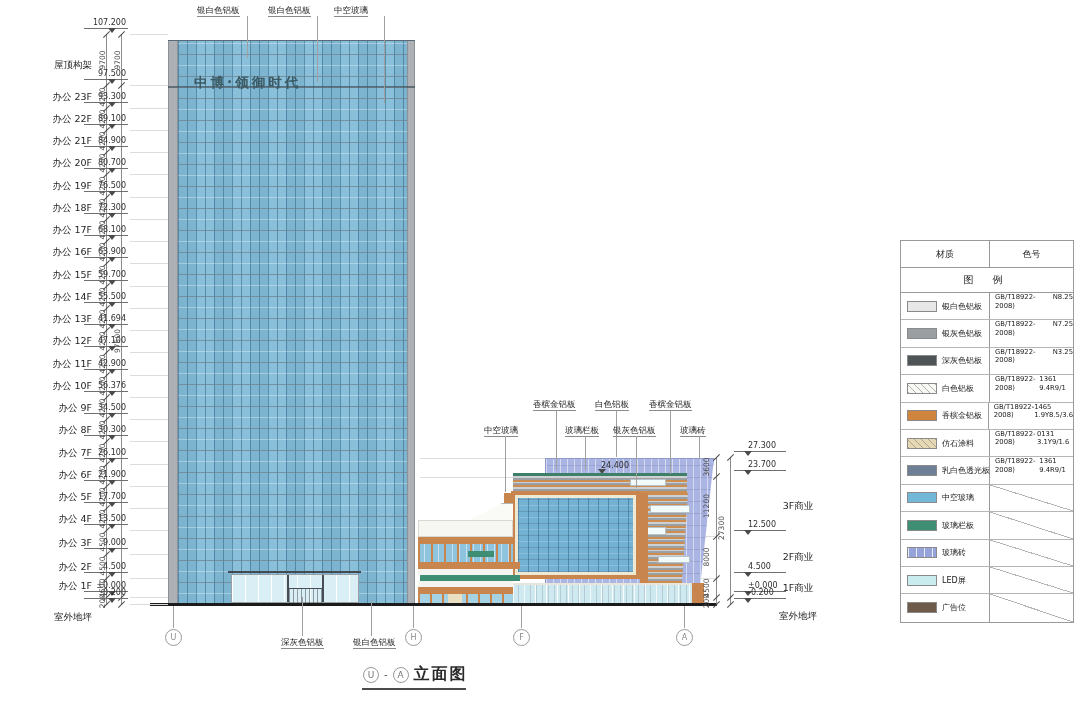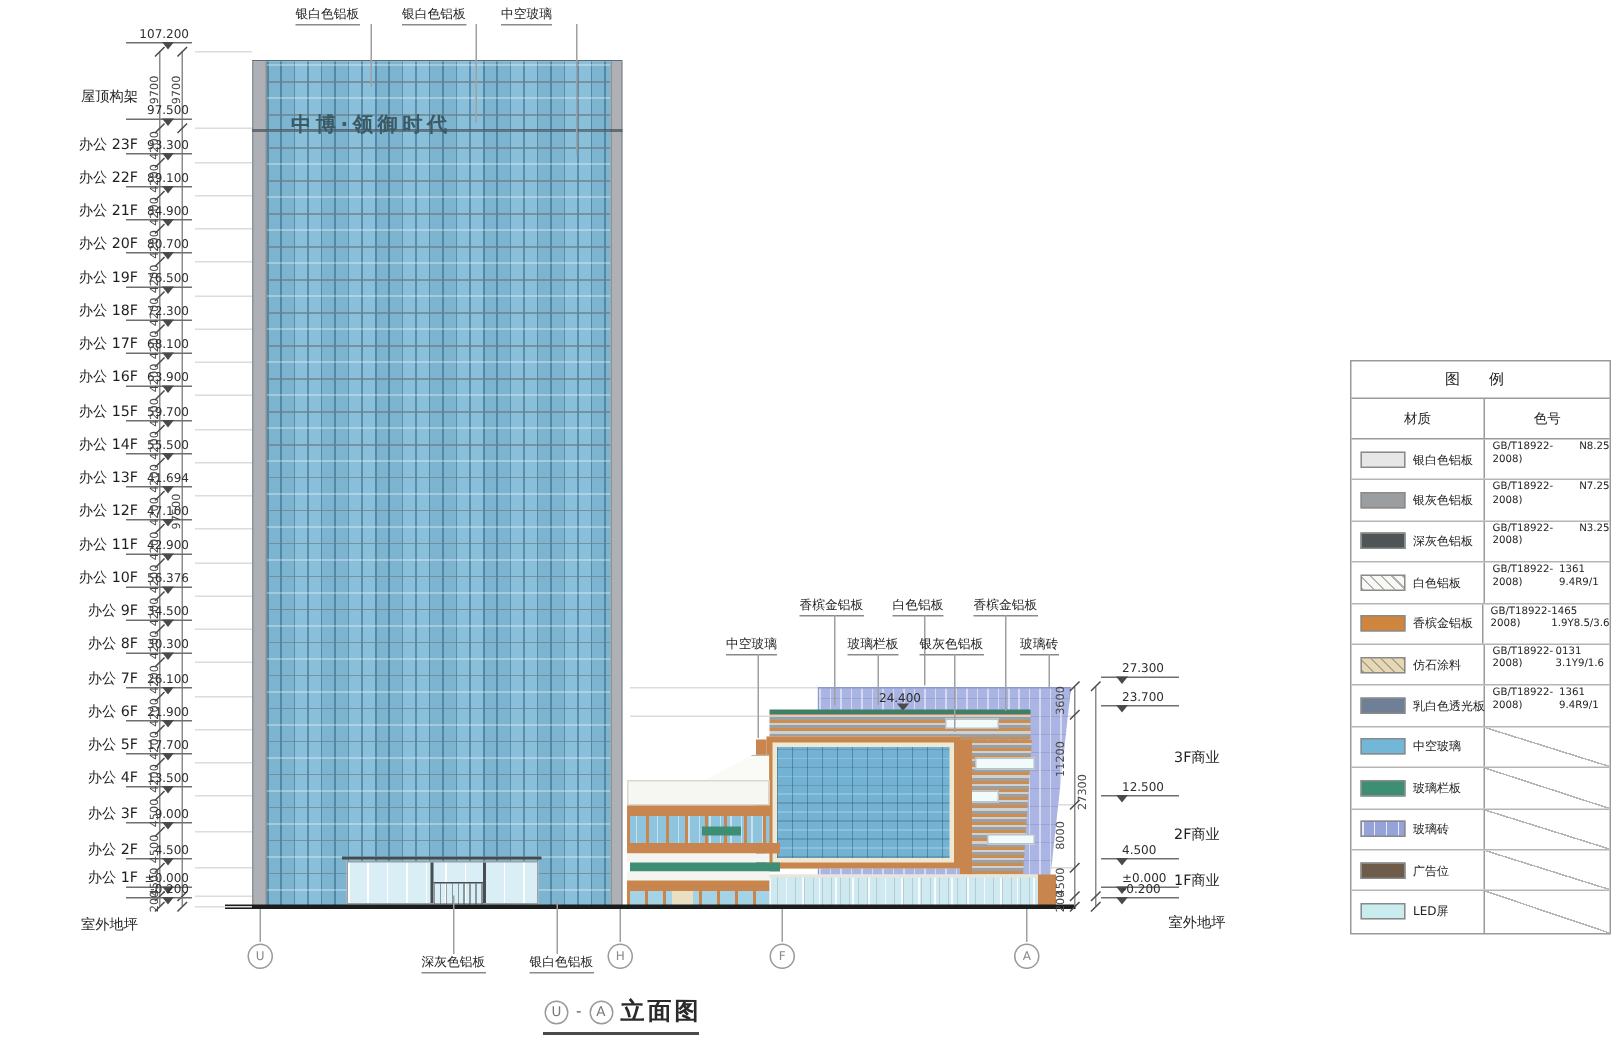--- a/index.html
+++ b/index.html
@@ -33,21 +33,21 @@
   #storefront{position:absolute;left:231px;top:574px;width:128px;height:29px;background:#d9eef5;border:1px solid #9aa0a4;box-sizing:border-box;background-image:repeating-linear-gradient(90deg, rgba(255,255,255,.95) 0 1px, transparent 1px 13px);}
   #door{position:absolute;left:55px;top:0;width:37px;height:27px;border-left:2px solid #474d52;border-right:2px solid #474d52;box-sizing:border-box;}
   #door-leaf{position:absolute;left:0;top:13px;width:33px;height:14px;background-image:repeating-linear-gradient(90deg, rgba(70,80,88,.55) 0 1px, transparent 1px 4px);border-top:1px solid #474d52;}
   #canopy{position:absolute;left:228px;top:571px;width:133px;height:2px;background:#444b50;}
   
   .strip{position:absolute;box-sizing:border-box;}
   #brick-wall{position:absolute;left:545px;top:458px;width:167px;height:127px;background-color:#abb5e3;background-image:
      repeating-linear-gradient(90deg, rgba(255,255,255,.5) 0 1px, transparent 1px 7px),
      repeating-linear-gradient(0deg, rgba(128,138,188,.42) 0 1px, transparent 1px 12px);
      clip-path:polygon(0 0,100% 0,calc(100% - 14px) 100%,0 100%);border:1px solid #8d98cc;}
-  #podium-elev{position:absolute;left:40px;top:2px;font-size:8px;color:#2e2e2e;}
+  #podium-elev{position:absolute;left:55px;top:2px;font-size:8px;color:#2e2e2e;}
   #podium-sign{position:absolute;right:28px;top:27px;font-size:5.5px;color:rgba(255,255,255,.92);background:rgba(70,80,120,.45);padding:0 2px;letter-spacing:1px;white-space:nowrap;}
   .slats{background-image:repeating-linear-gradient(0deg,#cd8d50 0 2px,#9aa0a4 2px 4px,#cdd1d3 4px 5.5px);}
   #slat-band{position:absolute;left:513px;top:473px;width:174px;height:20px;border-top:3px solid #3e7f68;box-sizing:border-box;}
   #slat-panel{position:absolute;left:640px;top:493px;width:48px;height:90px;clip-path:polygon(0 0,100% 0,calc(100% - 6px) 100%,0 100%);}
   .led-strip{position:absolute;background:#f2fbfc;border:0.5px solid #b9c2c6;}
   #big-window{position:absolute;left:511px;top:491px;width:129px;height:88px;border:4px solid #c8854d;box-sizing:border-box;background:#efe8d2;padding:3px;}
   #big-window-glass{width:100%;height:100%;background-color:#74b2d4;background-image:
      repeating-linear-gradient(90deg, rgba(28,78,114,.42) 0 1px, transparent 1px 10px),
      repeating-linear-gradient(0deg, rgba(38,88,124,.38) 0 1px, transparent 1px 12px),
      repeating-linear-gradient(0deg, rgba(255,255,255,.18) 0 1px, transparent 1px 6px);box-sizing:border-box;}
@@ -130,25 +130,25 @@
   <div class="strip" style="left:418px;top:587px;width:102px;height:7px;background:#c8854d;"></div>
   <div class="strip" style="left:418px;top:594px;width:95px;height:10px;background-color:#a5d3e6;background-image:repeating-linear-gradient(90deg,#c8854d 0 2px,transparent 2px 12px);"></div>
   <div class="strip" style="left:448px;top:594px;width:14px;height:10px;background:#e9e0c4;"></div>
 
   <div class="strip" style="left:513px;top:583px;width:179px;height:21px;background-color:#cfe9f0;border-top:2px solid #e9e5da;background-image:repeating-linear-gradient(90deg,rgba(255,255,255,.85) 0 1px,transparent 1px 11px),repeating-linear-gradient(90deg,rgba(140,160,170,.4) 5px 6px,transparent 6px 11px);"></div>
   <div class="strip" style="left:692px;top:583px;width:12px;height:21px;background:#c8854d;"></div>
 
   <div id="ground-line"></div>
 
   <div id="legend">
-    <div id="legend-title">图  例</div>
     <div id="legend-header">
       <div class="lg-mat-col">材质</div>
       <div class="lg-col-col">色号</div>
     </div>
+    <div id="legend-title">图  例</div>
     <div id="legend-rows">
         <div class="lg-row">
           <div class="lg-mat">
             <div class="sw " style="background-color: rgb(230, 231, 230);"></div>
             <div class="lg-mat-name">银白色铝板</div>
           </div>
           <div class="lg-code">
             <div>GB/T18922-2008)</div>
             <div>N8.25</div>
           </div>
@@ -229,29 +229,29 @@
         </div>
         <div class="lg-row">
           <div class="lg-mat">
             <div class="sw lines-vert" style="background-color: rgb(150, 163, 218);"></div>
             <div class="lg-mat-name">玻璃砖</div>
           </div>
           <div class="lg-code diag-cell"></div>
         </div>
         <div class="lg-row">
           <div class="lg-mat">
+            <div class="sw " style="background-color: rgb(201, 236, 238);"></div>
+            <div class="lg-mat-name">LED屏</div>
+          </div>
+          <div class="lg-code diag-cell"></div>
+        </div>
+        <div class="lg-row">
+          <div class="lg-mat">
             <div class="sw " style="background-color: rgb(110, 91, 73);"></div>
             <div class="lg-mat-name">广告位</div>
-          </div>
-          <div class="lg-code diag-cell"></div>
-        </div>
-        <div class="lg-row">
-          <div class="lg-mat">
-            <div class="sw " style="background-color: rgb(201, 236, 238);"></div>
-            <div class="lg-mat-name">LED屏</div>
           </div>
           <div class="lg-code diag-cell"></div>
         </div>
       </div>
   </div>
 
   <div id="title-block">
     <div class="title-bubble">U</div>
     <div id="title-dash">-</div>
     <div class="title-bubble">A</div>

